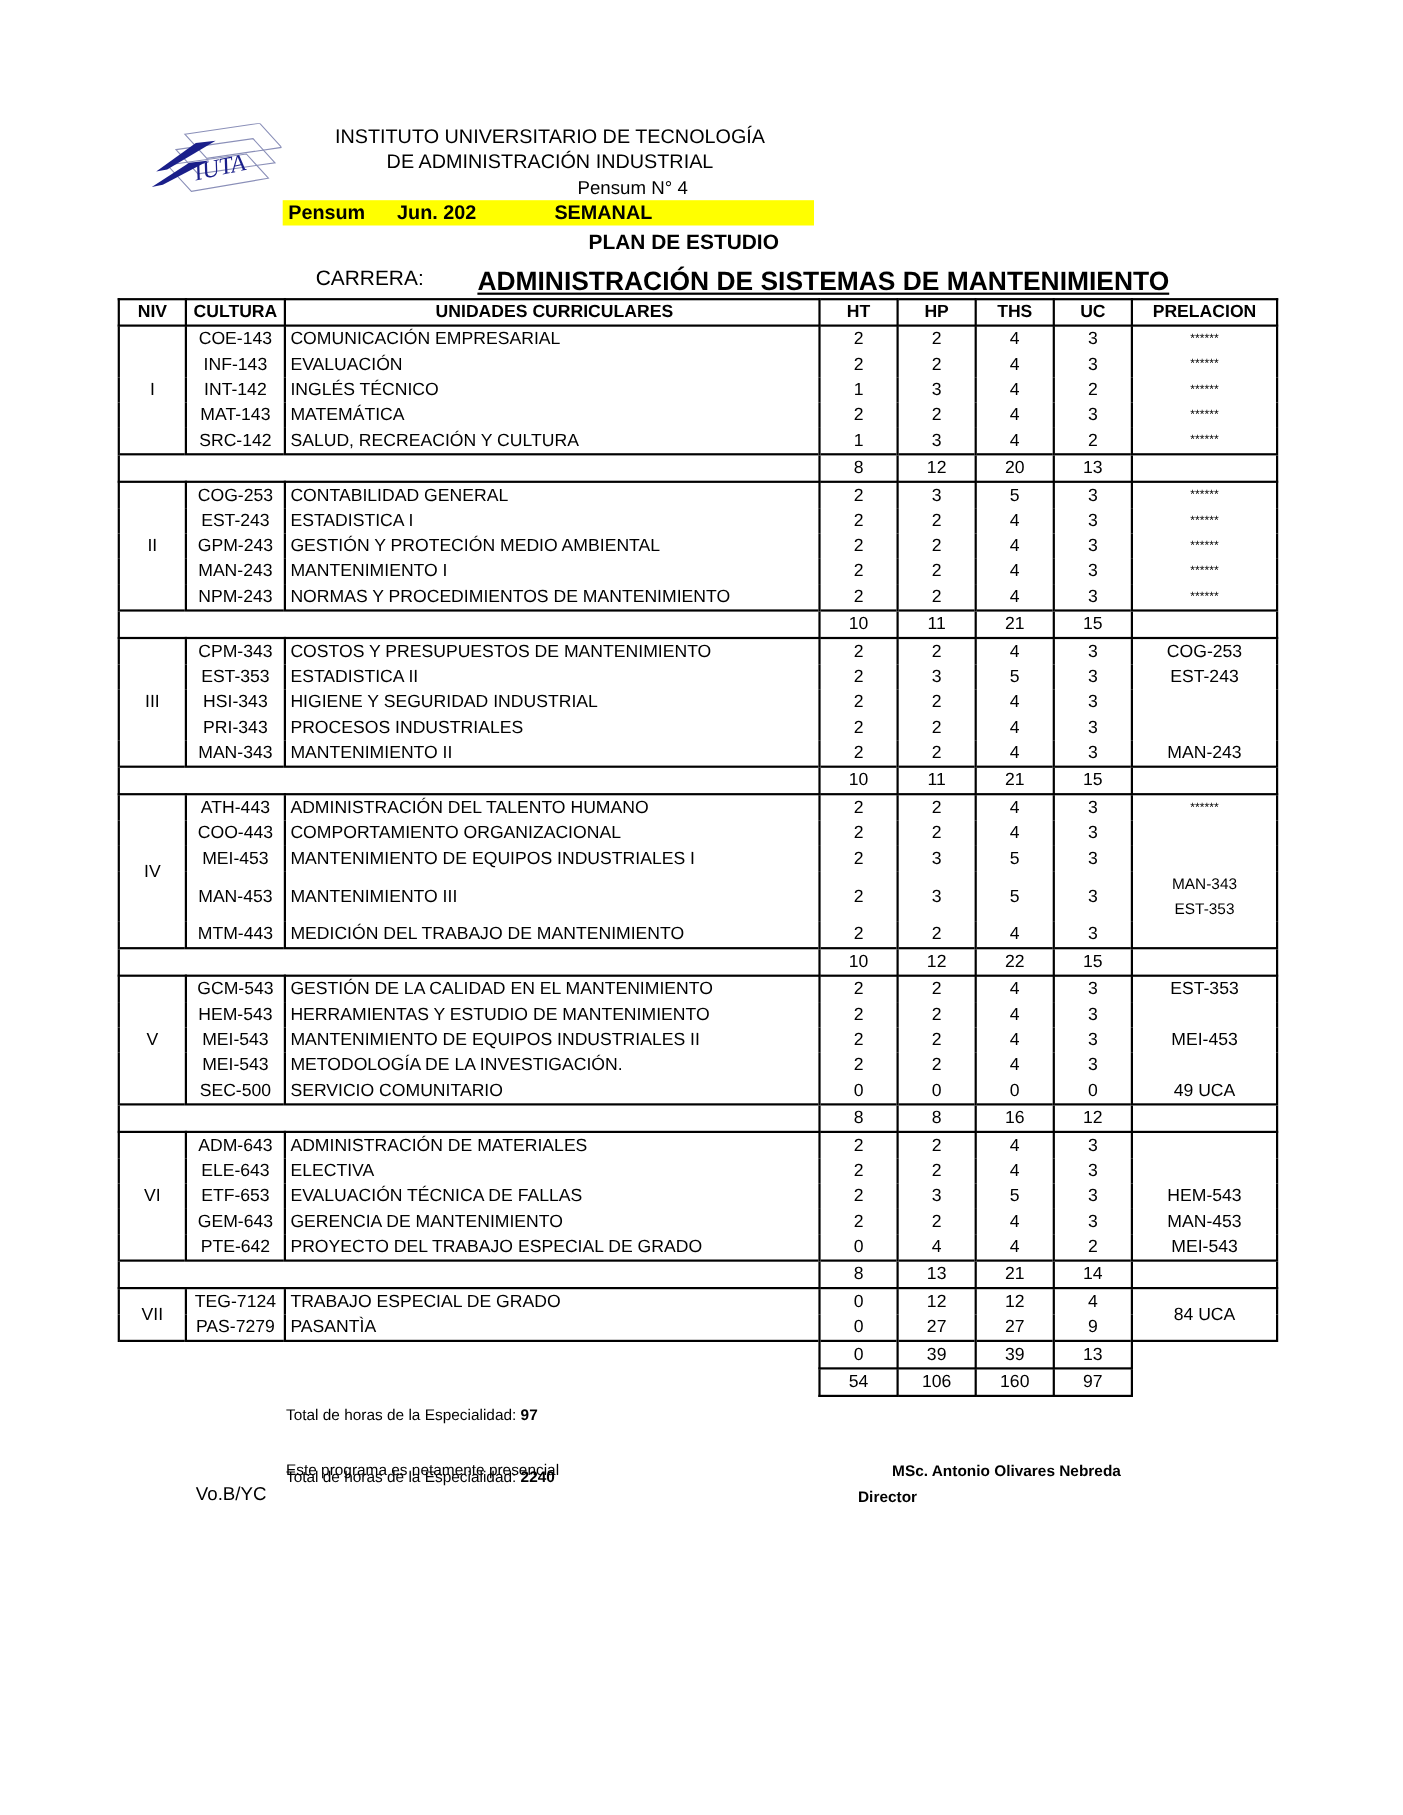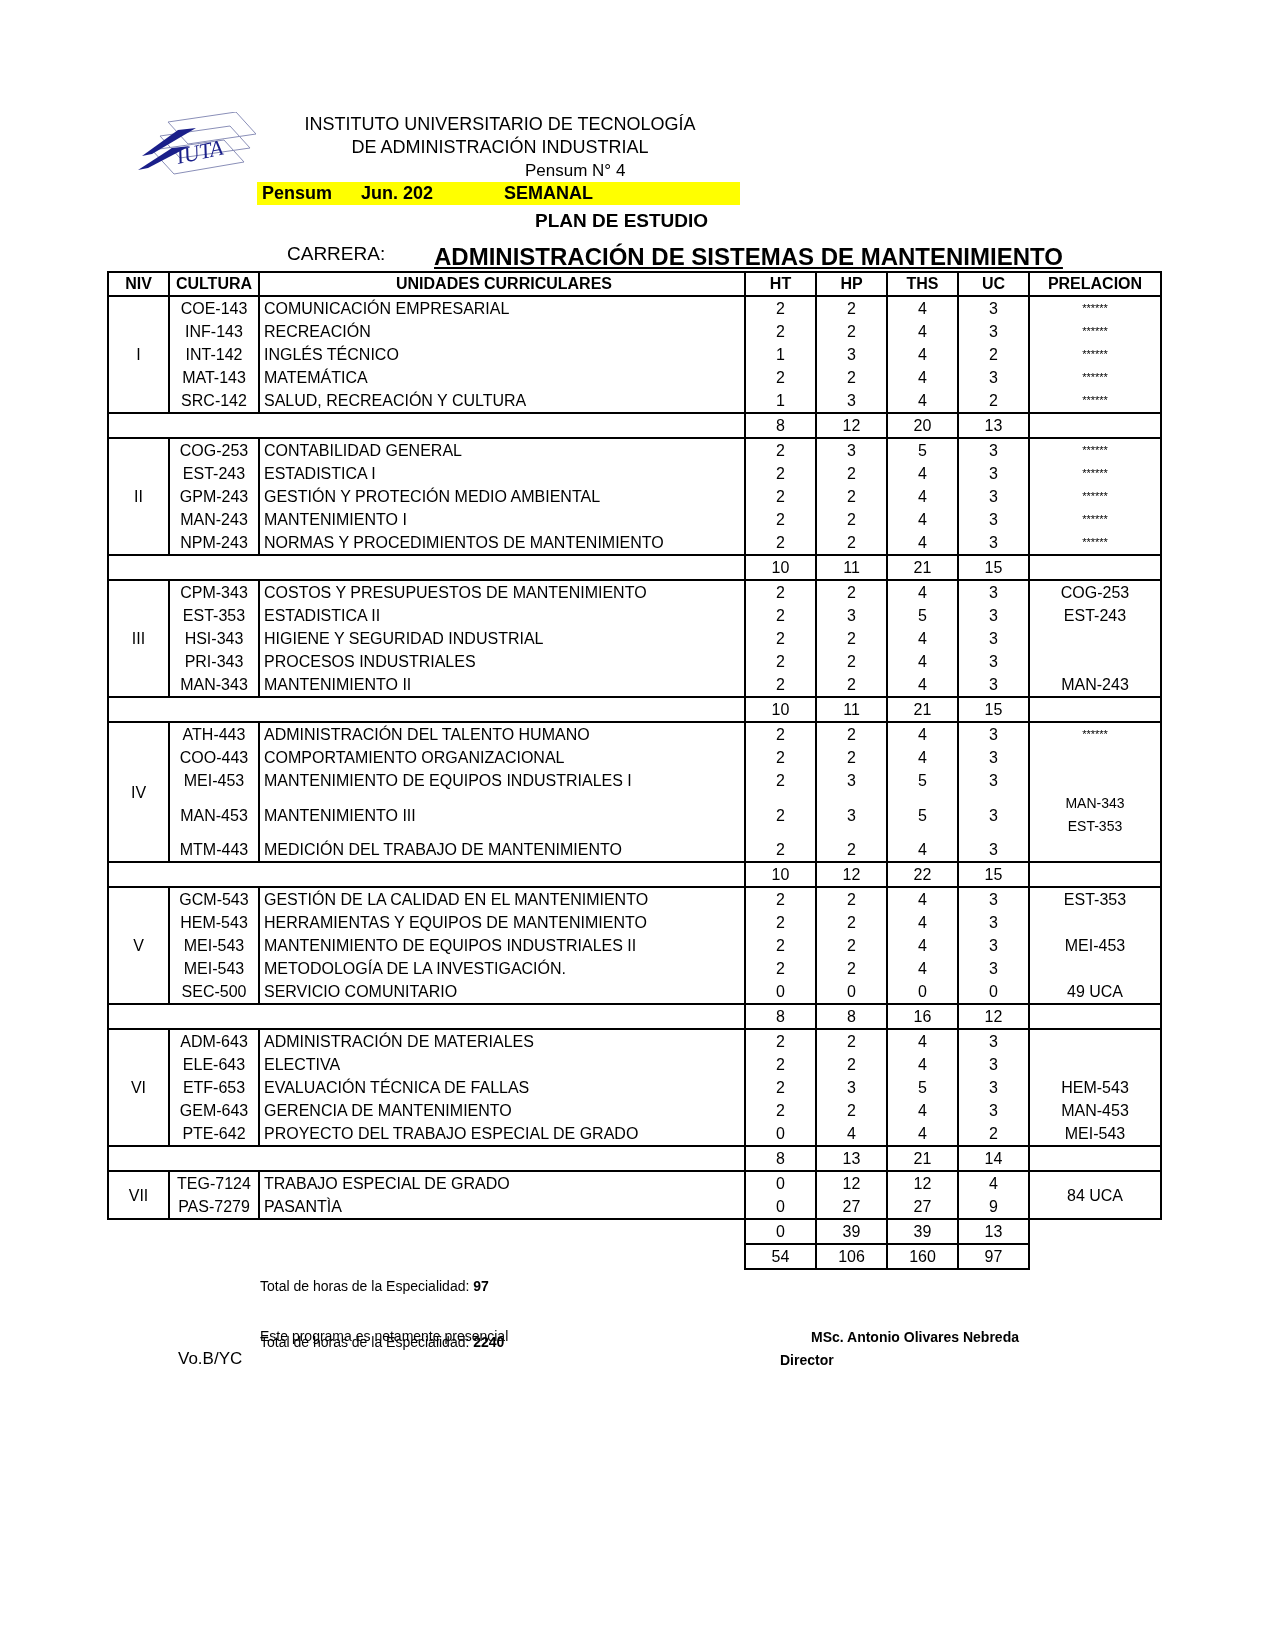--- a/index.html
+++ b/index.html
@@ -86,21 +86,21 @@
         <td class="c-cod">COE-143</td>
         <td class="c-uni">COMUNICACIÓN EMPRESARIAL</td>
         <td class="c-num">2</td>
         <td class="c-num">2</td>
         <td class="c-num">4</td>
         <td class="c-num">3</td>
         <td class="c-pre stars">******</td>
       </tr>
       <tr>
         <td class="c-cod">INF-143</td>
-        <td class="c-uni">RECREACIÓN</td>
+        <td class="c-uni">EVALUACIÓN</td>
         <td class="c-num">2</td>
         <td class="c-num">2</td>
         <td class="c-num">4</td>
         <td class="c-num">3</td>
         <td class="c-pre stars">******</td>
       </tr>
       <tr>
         <td class="c-cod">INT-142</td>
         <td class="c-uni">INGLÉS TÉCNICO</td>
         <td class="c-num">1</td>
@@ -305,21 +305,21 @@
         <td class="c-cod">GCM-543</td>
         <td class="c-uni">GESTIÓN DE LA CALIDAD EN EL MANTENIMIENTO</td>
         <td class="c-num">2</td>
         <td class="c-num">2</td>
         <td class="c-num">4</td>
         <td class="c-num">3</td>
         <td class="c-pre">EST-353</td>
       </tr>
       <tr>
         <td class="c-cod">HEM-543</td>
-        <td class="c-uni">HERRAMIENTAS Y EQUIPOS DE MANTENIMIENTO</td>
+        <td class="c-uni">HERRAMIENTAS Y ESTUDIO DE MANTENIMIENTO</td>
         <td class="c-num">2</td>
         <td class="c-num">2</td>
         <td class="c-num">4</td>
         <td class="c-num">3</td>
         <td class="c-pre"></td>
       </tr>
       <tr>
         <td class="c-cod">MEI-543</td>
         <td class="c-uni">MANTENIMIENTO DE EQUIPOS INDUSTRIALES II</td>
         <td class="c-num">2</td>

